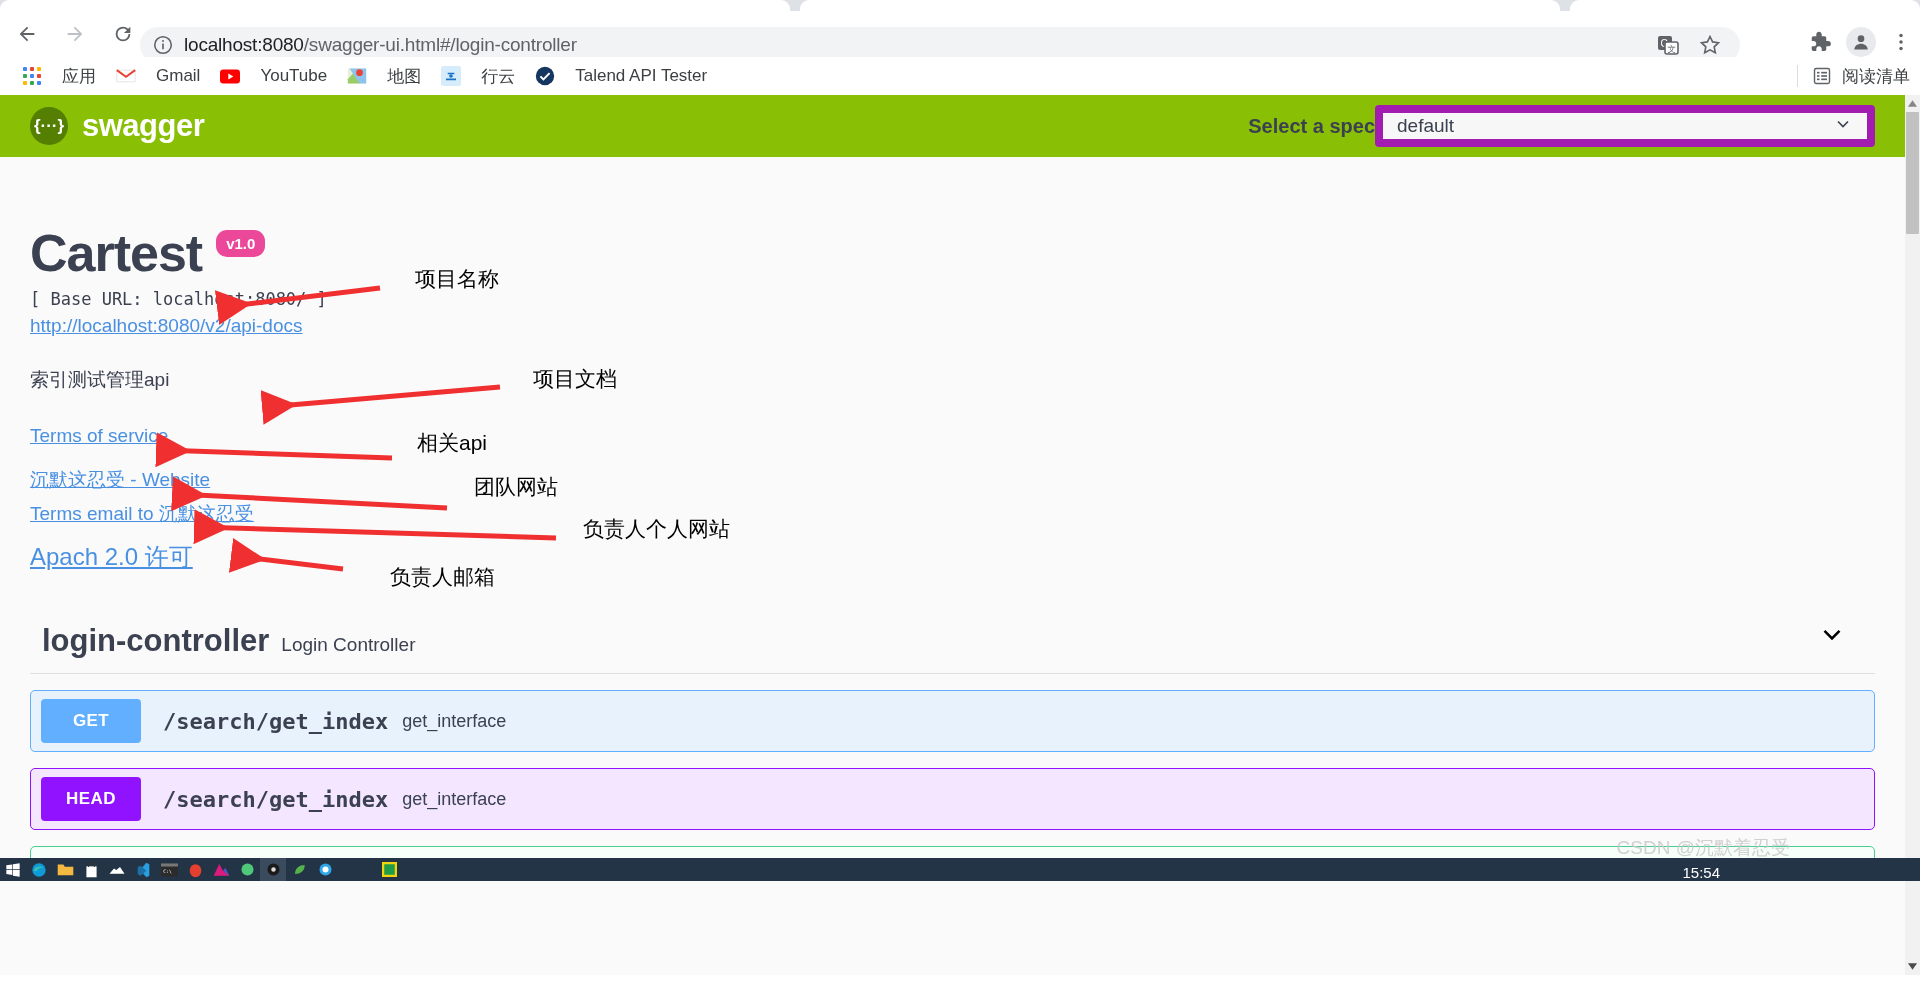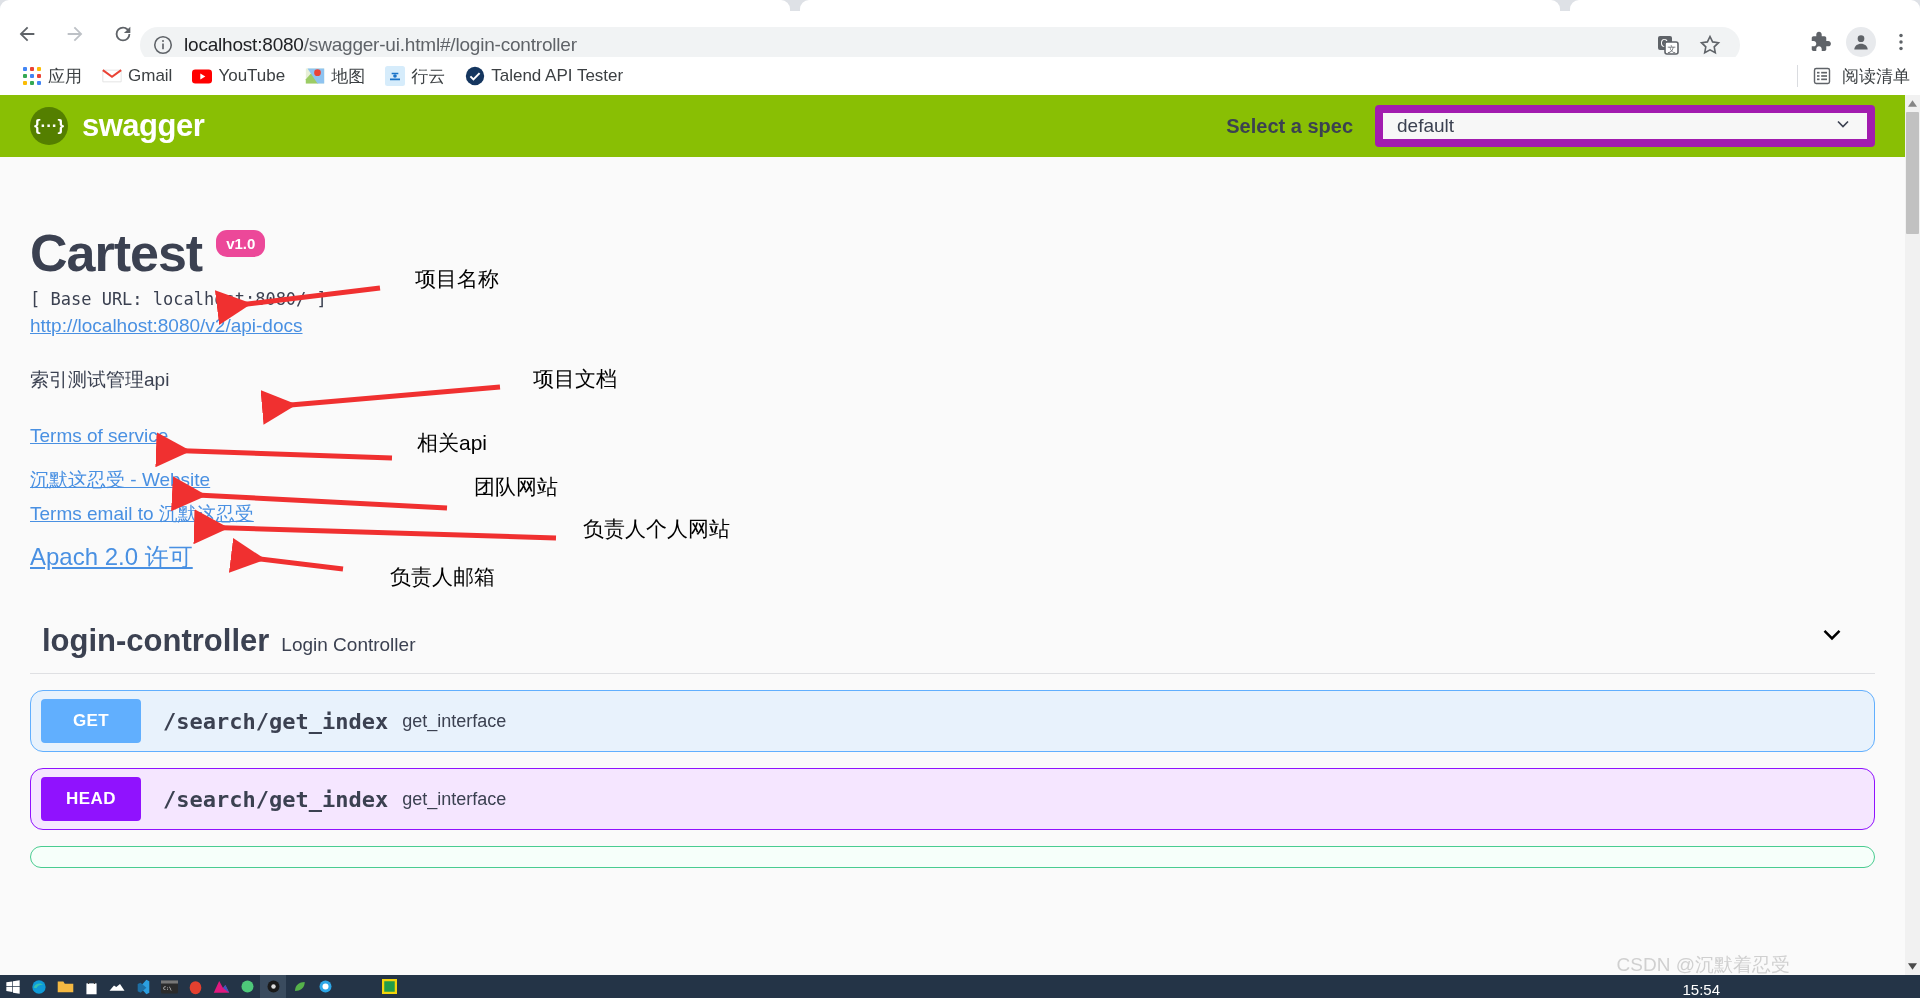--- a/index.html
+++ b/index.html
@@ -2,21 +2,21 @@
 <html><head>
 <meta charset="utf-8">
 <style>
   * { box-sizing: border-box; margin: 0; padding: 0; }
   html, body {
     width: 1920px; height: 998px;
     overflow: hidden;
     font-family: "Liberation Sans", sans-serif;
     background: #ffffff;
   }
-  #root { position: relative; width: 1920px; height: 998px; }
+  #root { position: relative; width: 1920px; height: 881px; }
 
   
   .tabstrip {
     position: absolute; left: 0; top: 0; width: 1920px; height: 11px;
     background: #dee1e6;
   }
   .tabstrip .tab {
     position: absolute; top: 0; height: 11px; background: #ffffff;
     border-top-left-radius: 9px; border-top-right-radius: 9px;
   }
@@ -52,21 +52,21 @@
   .avatar-circle {
     width: 30px; height: 30px; border-radius: 50%; background: #e8eaed;
     display: flex; align-items: center; justify-content: center;
   }
 
   
   .bookmarks {
     position: absolute; left: 0; top: 57px; width: 1920px; height: 38px;
     background: #ffffff; display: flex; align-items: center; padding-left: 12px;
   }
-  .bmk { display: flex; align-items: center; gap: 6px; padding: 3px 10px; border-radius: 4px; }
+  .bmk { display: flex; align-items: center; gap: 20px; padding: 3px 10px; border-radius: 4px; }
   .bmk-label { font-size: 17px; color: #3c4043; white-space: nowrap; }
   .bmk-ico { width: 20px; height: 20px; flex: 0 0 auto; display: flex; align-items: center; justify-content: center; }
   .apps-grid { display: grid; grid-template-columns: repeat(3, 4px); grid-template-rows: repeat(3, 4px); gap: 3px; }
   .apps-grid i { display: block; width: 4px; height: 4px; border-radius: 1px; }
   .reading-list { position: absolute; right: 10px; display: flex; align-items: center; gap: 10px; }
   .rl-sep { width: 1px; height: 22px; background: #dadce0; margin-right: 4px; }
 
   
   .viewport {
     position: absolute; left: 0; top: 95px; width: 1905px; height: 880px;
@@ -78,21 +78,21 @@
     position: relative; width: 100%; height: 62px; background: #89bf04;
     display: flex; align-items: center; padding: 0 30px;
   }
   .swagger-logo { display: flex; align-items: center; gap: 14px; }
   .logo-mark {
     width: 38px; height: 38px; border-radius: 50%; background: #547f00;
     display: flex; align-items: center; justify-content: center;
     color: #ffffff; font-size: 17px; font-weight: bold; font-family: "Liberation Sans", sans-serif;
   }
   .logo-text { color: #ffffff; font-size: 31px; font-weight: bold; letter-spacing: -0.5px; }
-  .spec-area { margin-left: auto; display: flex; align-items: center; gap: 22px; }
+  .spec-area { margin-left: auto; display: flex; align-items: center; }
   .spec-label { color: #3b4151; font-size: 20px; font-weight: bold; }
   .spec-select {
     width: 500px; height: 42px; background: #f7f7f7;
     border: 8px solid #a21caf; border-radius: 4px;
     display: flex; align-items: center; padding: 0 14px;
     color: #3b4151; font-size: 19px;
   }
   .spec-select .caret { margin-left: auto; }
 
   
@@ -131,21 +131,21 @@
   .tag-head {
     display: flex; align-items: baseline; gap: 12px;
     padding: 10px 12px 14px 12px; border-bottom: 1px solid #dfe0e3;
     position: relative;
   }
   .tag-name { font-size: 31px; font-weight: bold; color: #3b4151; }
   .tag-desc { font-size: 19px; color: #3b4151; }
   .tag-caret { position: absolute; right: 28px; top: 6px; }
 
   .op-block {
-    margin-top: 16px; border-radius: 13px; display: flex; align-items: center;
+    margin-top: 16px; border-radius: 5px; display: flex; align-items: center;
     height: 62px; padding: 0 10px;
   }
   .op-get { background: #e8f2fc; border: 1px solid #61affe; }
   .op-head { background: #f5e6ff; border: 1px solid #9012fe; }
   .op-verb {
     width: 100px; height: 44px; border-radius: 4px;
     display: flex; align-items: center; justify-content: center;
     color: #ffffff; font-size: 17px; font-weight: bold; letter-spacing: 0.4px;
     flex: 0 0 auto;
   }

